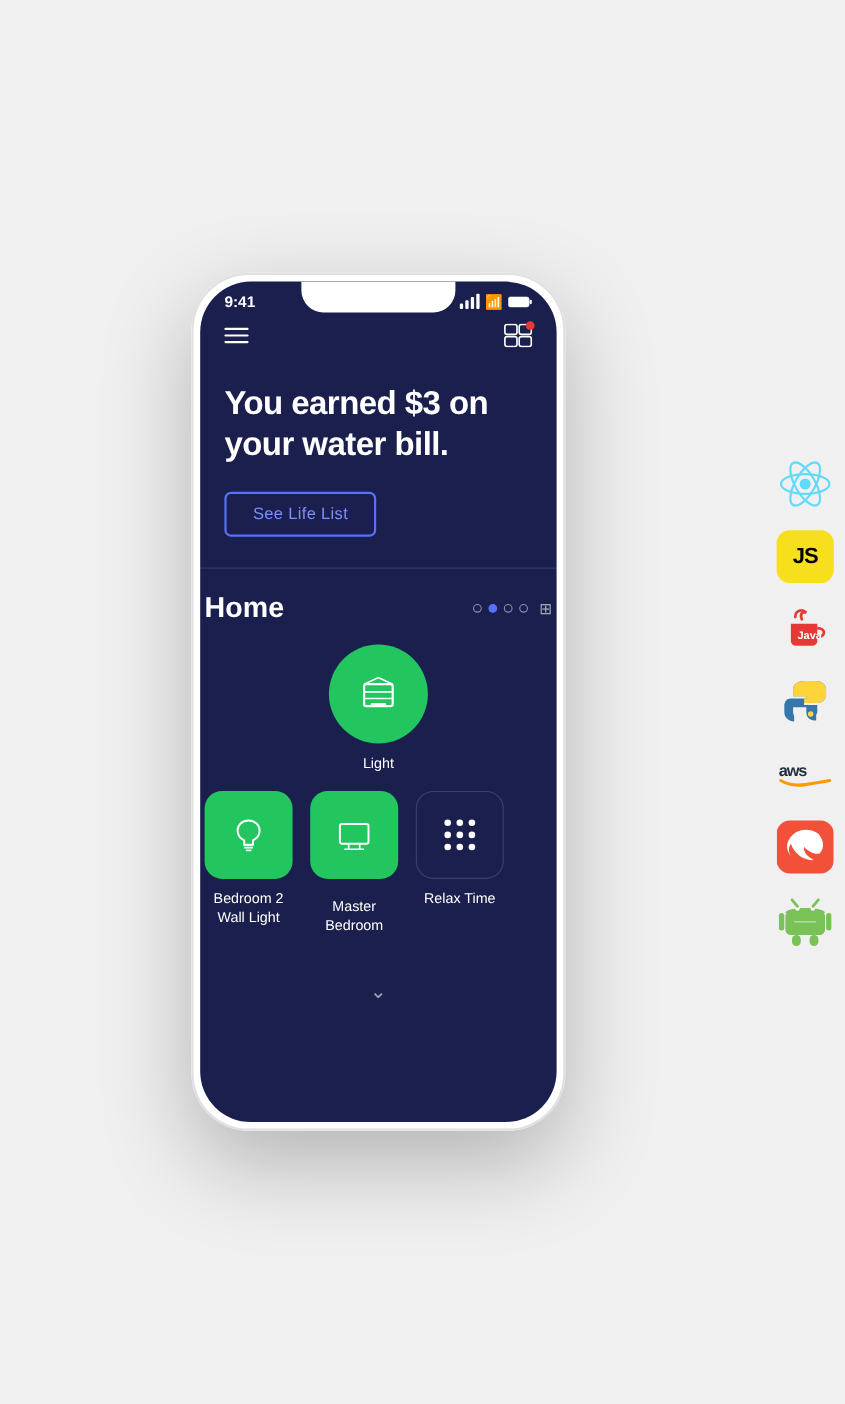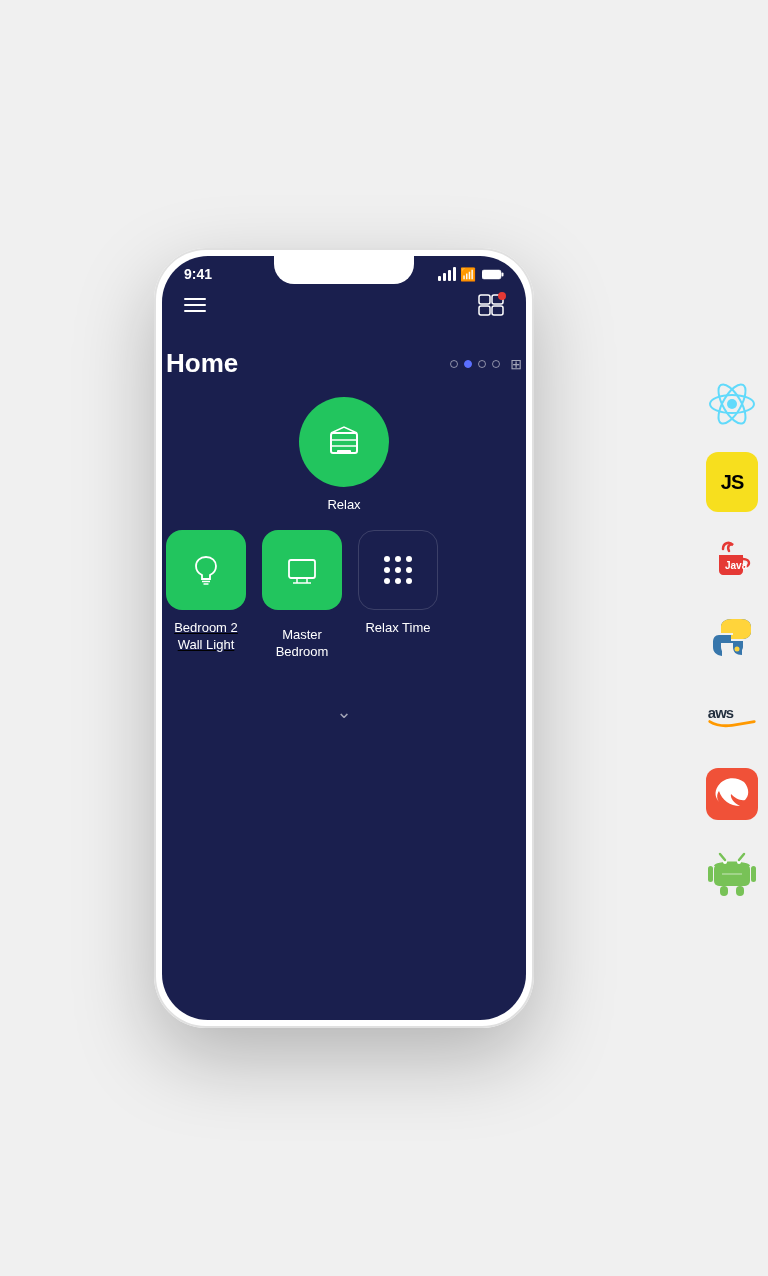--- a/index.html
+++ b/index.html
@@ -10,21 +10,21 @@
       display: flex;
       align-items: center;
       justify-content: center;
       font-family: -apple-system, BlinkMacSystemFont, 'Segoe UI', sans-serif;
       position: relative;
       overflow: hidden;
     }
 
     
     .phone-shell {
-      width: 380px;
+      width: 340px;
       height: 780px;
       background: #ffffff;
       border-radius: 52px;
       position: relative;
       box-shadow: 0 30px 80px rgba(0,0,0,0.25), inset 0 0 0 2px #e0e0e0;
       margin-left: -80px;
     }
 
     .phone-inner {
       position: absolute;
@@ -242,21 +242,21 @@
       position: absolute;
       right: 10px;
       top: 50%;
       transform: translateY(-50%);
       display: flex;
       flex-direction: column;
       gap: 18px;
       align-items: center;
     }
     .tech-icon {
-      width: 52px; height: 60px;
+      width: 52px; height: 48px;
       border-radius: 12px;
       display: flex;
       align-items: center;
       justify-content: center;
       font-size: 11px;
       font-weight: 800;
       overflow: hidden;
     }
     .tech-react { background: transparent; }
     .tech-js { background: #f7df1e; color: #000; font-size: 22px; }
@@ -301,20 +301,24 @@
         <svg width="26" height="22" viewBox="0 0 26 22" fill="none">
           <rect x="1" y="1" width="11" height="9" rx="2" stroke="white" stroke-width="1.5"></rect>
           <rect x="14" y="1" width="11" height="9" rx="2" stroke="white" stroke-width="1.5"></rect>
           <rect x="1" y="12" width="11" height="9" rx="2" stroke="white" stroke-width="1.5"></rect>
           <rect x="14" y="12" width="11" height="9" rx="2" stroke="white" stroke-width="1.5"></rect>
         </svg>
         <div class="notification-dot"></div>
       </div>
     </div>
 
+    <div class="hero-section">
+      <h1 class="hero-title">You earned $3 on your water bill.</h1>
+      <button class="see-life-btn">See Life List</button>
+    </div>
 
     <div class="home-section">
       <div class="home-header">
         <h2 class="home-title">Home</h2>
         <div class="dots-container">
           <div class="dot"></div>
           <div class="dot active"></div>
           <div class="dot"></div>
           <div class="dot"></div>
           <span class="expand-icon">⊞</span>
@@ -326,26 +330,26 @@
           <div class="device-icon-circle">
             <svg width="42" height="42" viewBox="0 0 42 42" fill="none">
 
               <rect x="8" y="12" width="26" height="20" rx="2" stroke="white" stroke-width="2" fill="none"></rect>
               <line x1="8" y1="19" x2="34" y2="19" stroke="white" stroke-width="1.5"></line>
               <line x1="8" y1="25" x2="34" y2="25" stroke="white" stroke-width="1.5"></line>
               <rect x="14" y="29" width="14" height="3" rx="1" fill="white"></rect>
               <path d="M8 12 L21 6 L34 12" stroke="white" stroke-width="1.5" fill="none"></path>
             </svg>
           </div>
-          <span class="device-name">Relax</span>
+          <span class="device-name">Light</span>
         </div>
       </div>
 
       <div class="device-row">
-        <div class="device-card" style="flex:0 0 80px;text-decoration:underline;">
+        <div class="device-card" style="flex:0 0 80px;">
           <div class="device-icon-square">
             <svg width="38" height="38" viewBox="0 0 38 38" fill="none">
 
               <path d="M19 6 C13 6 9 10 9 15 C9 19 11 22 15 24 L15 28 L23 28 L23 24 C27 22 29 19 29 15 C29 10 25 6 19 6 Z" stroke="white" stroke-width="1.8" fill="none"></path>
               <line x1="15" y1="28" x2="23" y2="28" stroke="white" stroke-width="1.5"></line>
               <line x1="15" y1="30.5" x2="23" y2="30.5" stroke="white" stroke-width="1.5"></line>
               <line x1="16.5" y1="33" x2="21.5" y2="33" stroke="white" stroke-width="1.5"></line>
             </svg>
           </div>
           <span class="device-name">Bedroom 2<br>Wall Light</span>

